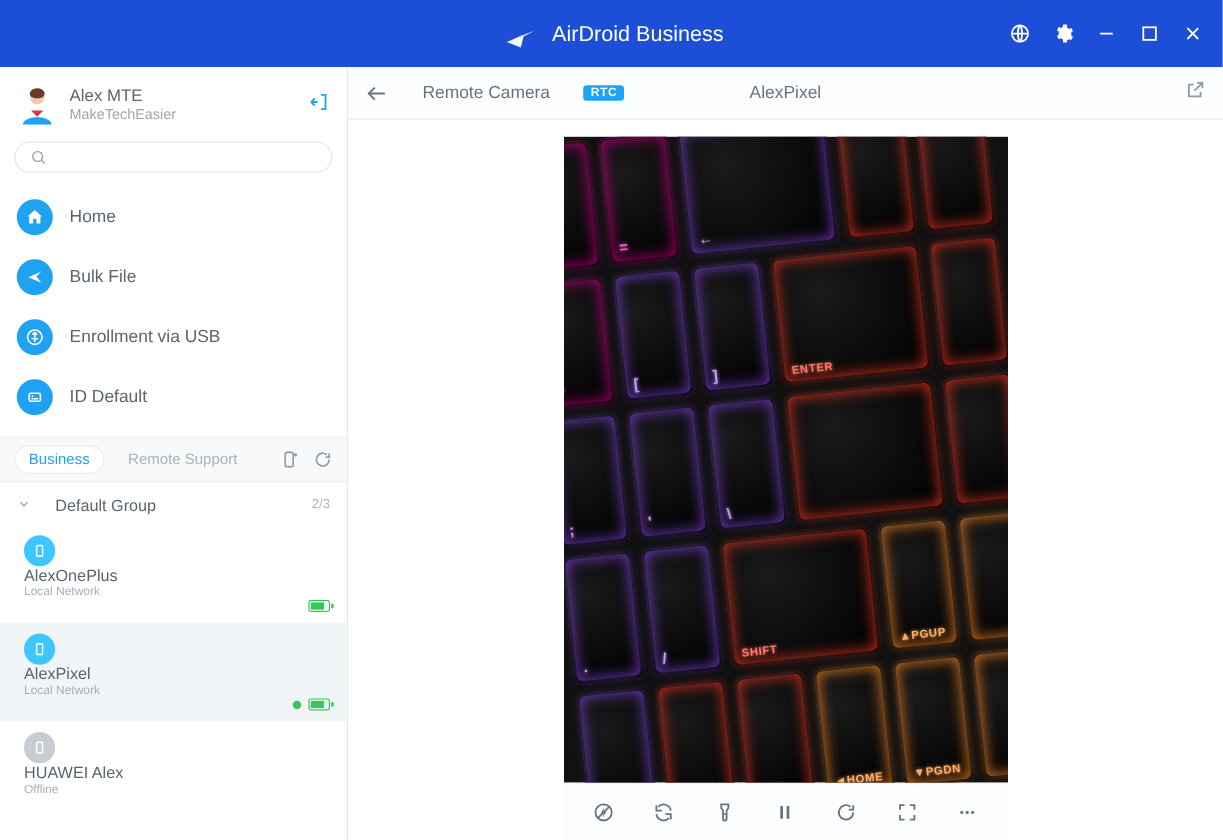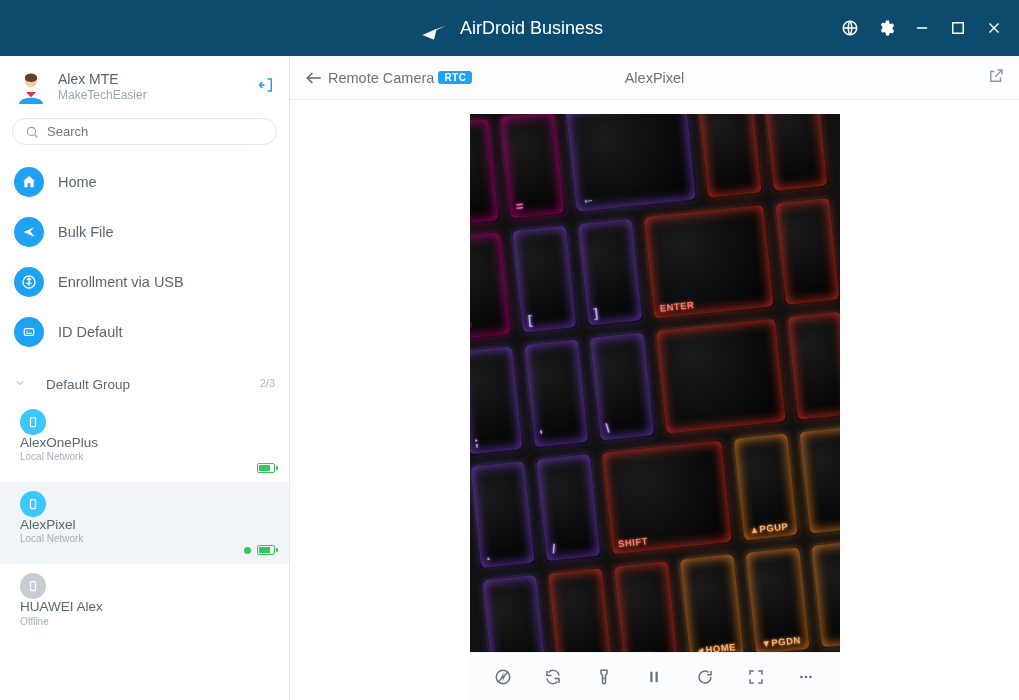--- a/index.html
+++ b/index.html
@@ -1,19 +1,19 @@
 <!DOCTYPE html>
 <html><head>
 <meta charset="utf-8">
 <style>
   * { box-sizing: border-box; margin: 0; padding: 0; font-family: -apple-system, BlinkMacSystemFont, "Segoe UI", Arial, sans-serif; }
   html, body { width: 1019px; height: 700px; overflow: hidden; background: #fff; }
 
   .titlebar {
-    height: 56px; background: #0c4a6e; display: flex; align-items: center; color: #fff;
+    height: 56px; background: #1d4ed8; display: flex; align-items: center; color: #fff;
   }
   .titlebar .spacer-left { width: 420px; }
   .titlebar .brand { display: flex; align-items: center; gap: 12px; font-size: 18px; }
   .titlebar .brand svg { width: 28px; height: 28px; }
   .titlebar .right-controls { margin-left: auto; display: flex; align-items: center; gap: 18px; padding-right: 16px; }
   .titlebar .right-controls .tb-icon { width: 18px; height: 18px; display:flex; align-items:center; justify-content:center; cursor:pointer; color:#fff; }
 
   .body { display: flex; height: calc(700px - 56px); }
 
   
@@ -59,21 +59,21 @@
   .dev-item .dsub { font-size:10px; color:#a6afb7; }
   .dev-item .dev-right { margin-left:auto; display:flex; align-items:center; gap:6px; }
   .dot-green { width:7px; height:7px; border-radius:50%; background:#35c75a; }
   .battery { width:18px; height:10px; border:1.5px solid #35c75a; border-radius:2px; position:relative;} 
   .battery::after { content:""; position:absolute; right:-4px; top:2px; width:2px; height:4px; background:#35c75a; border-radius:1px;}
   .battery .fill { position:absolute; left:1px; top:1px; bottom:1px; width:70%; background:#35c75a; }
 
   
   .main { flex:1; display:flex; flex-direction:column; min-width:0;}
   .main-header { height:44px; border-bottom:1px solid #eceff1; display:flex; align-items:center; padding:0 14px; background:#fcfdfe; }
-  .back { display:flex; align-items:center; gap:4px; cursor:pointer; color:#6a737b; font-size:14.5px; }
+  .back { display:flex; align-items:center; gap:28px; cursor:pointer; color:#6a737b; font-size:14.5px; }
   .badge { display:inline-flex; align-items:center; justify-content:center; background:#1ea2f1; color:#fff; font-size:10px; font-weight:600; padding:1px 6px; border-radius:3px; letter-spacing:.5px;}
   .main-header .center-title { position:absolute; left:50%; transform:translateX(-50%); color:#6a737b; font-size:14.5px; }
   .main-header { position:relative; }
   .open-ext { margin-left:auto; color:#8e99a2; cursor:pointer; }
 
   .main-body { flex:1; display:flex; align-items:stretch; justify-content:center; background:#fff; padding-top:14px; overflow:hidden;}
 
   .camera-wrap { width:370px; display:flex; flex-direction:column; }
   .camera-feed { flex:1; background:#111; position:relative; overflow:hidden; }
 
@@ -164,21 +164,20 @@
           </svg>
       </span>
     </div>
 
     <div class="search-wrap">
       <div class="search">
         <svg viewBox="0 0 24 24" fill="none" stroke="#9aa6af" stroke-width="2">
             <circle cx="11" cy="11" r="7"></circle>
             <line x1="21" y1="21" x2="16" y2="16"></line>
           </svg>
-        <input type="text" placeholder="Search" style="">
       </div>
     </div>
 
     <div class="nav">
       <div class="nav-item">
         <span class="nav-icon">
             <svg viewBox="0 0 24 24" fill="currentColor">
               <path d="M12 3 3 11h2v9h5v-6h4v6h5v-9h2z"></path>
             </svg>
           </span>
@@ -206,20 +205,39 @@
             <svg viewBox="0 0 24 24" fill="none" stroke="currentColor" stroke-width="2">
               <rect x="5" y="7" width="14" height="10" rx="2"></rect>
               <line x1="8" y1="11" x2="10" y2="11"></line>
               <line x1="8" y1="14" x2="16" y2="14"></line>
             </svg>
           </span>
         <span class="nav-label">ID Default</span>
       </div>
     </div>
 
+    <div class="tab-row">
+      <span class="tab-pill active">Business</span>
+      <span class="tab-pill inactive">Remote Support</span>
+      <div class="tab-icons">
+        <span>
+            <svg width="16" height="16" viewBox="0 0 24 24" fill="none" stroke="currentColor" stroke-width="2">
+              <rect x="7" y="3" width="10" height="18" rx="2"></rect>
+              <line x1="18" y1="6" x2="22" y2="6"></line>
+              <line x1="20" y1="4" x2="20" y2="8"></line>
+            </svg>
+          </span>
+        <span>
+            <svg width="16" height="16" viewBox="0 0 24 24" fill="none" stroke="currentColor" stroke-width="2">
+              <path d="M20 12a8 8 0 1 1-3-6.2"></path>
+              <path d="M20 4v5h-5"></path>
+            </svg>
+          </span>
+      </div>
+    </div>
 
     <div class="group-header">
       <span class="chev"><svg width="12" height="12" viewBox="0 0 24 24" fill="none" stroke="currentColor" stroke-width="2">
             <polyline points="6 9 12 15 18 9"></polyline>
           </svg></span>
       <span>Default Group</span>
       <span class="count">2/3</span>
     </div>
 
     <div class="dev-item">

